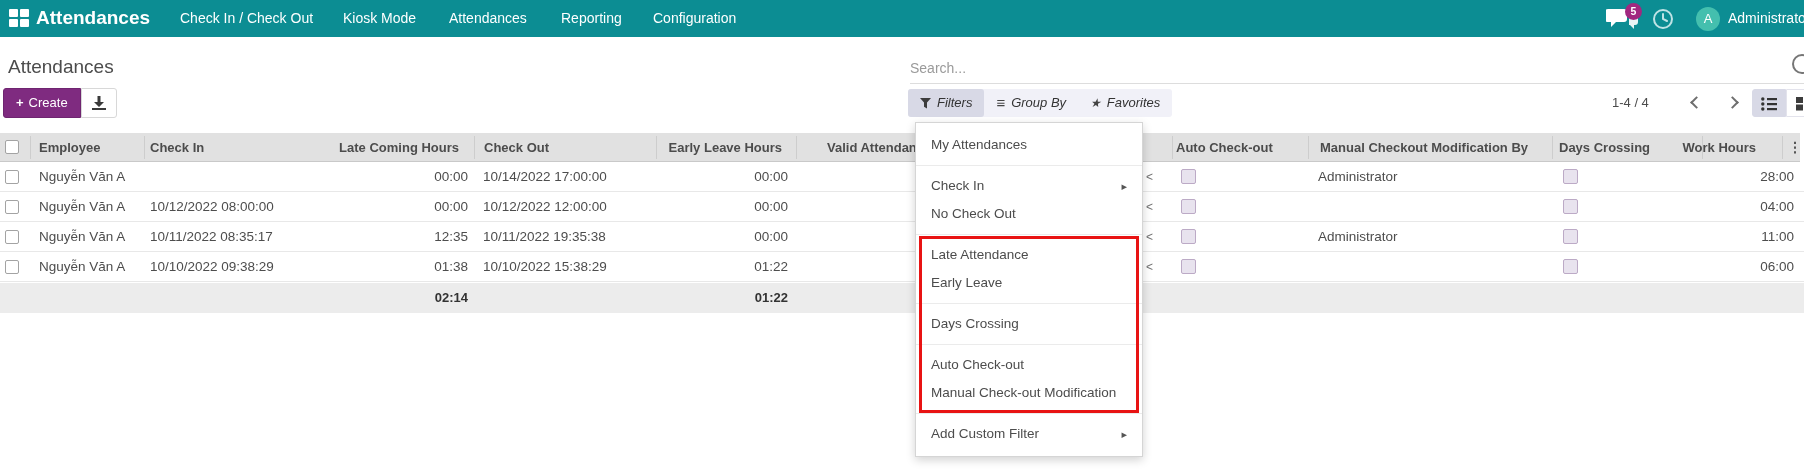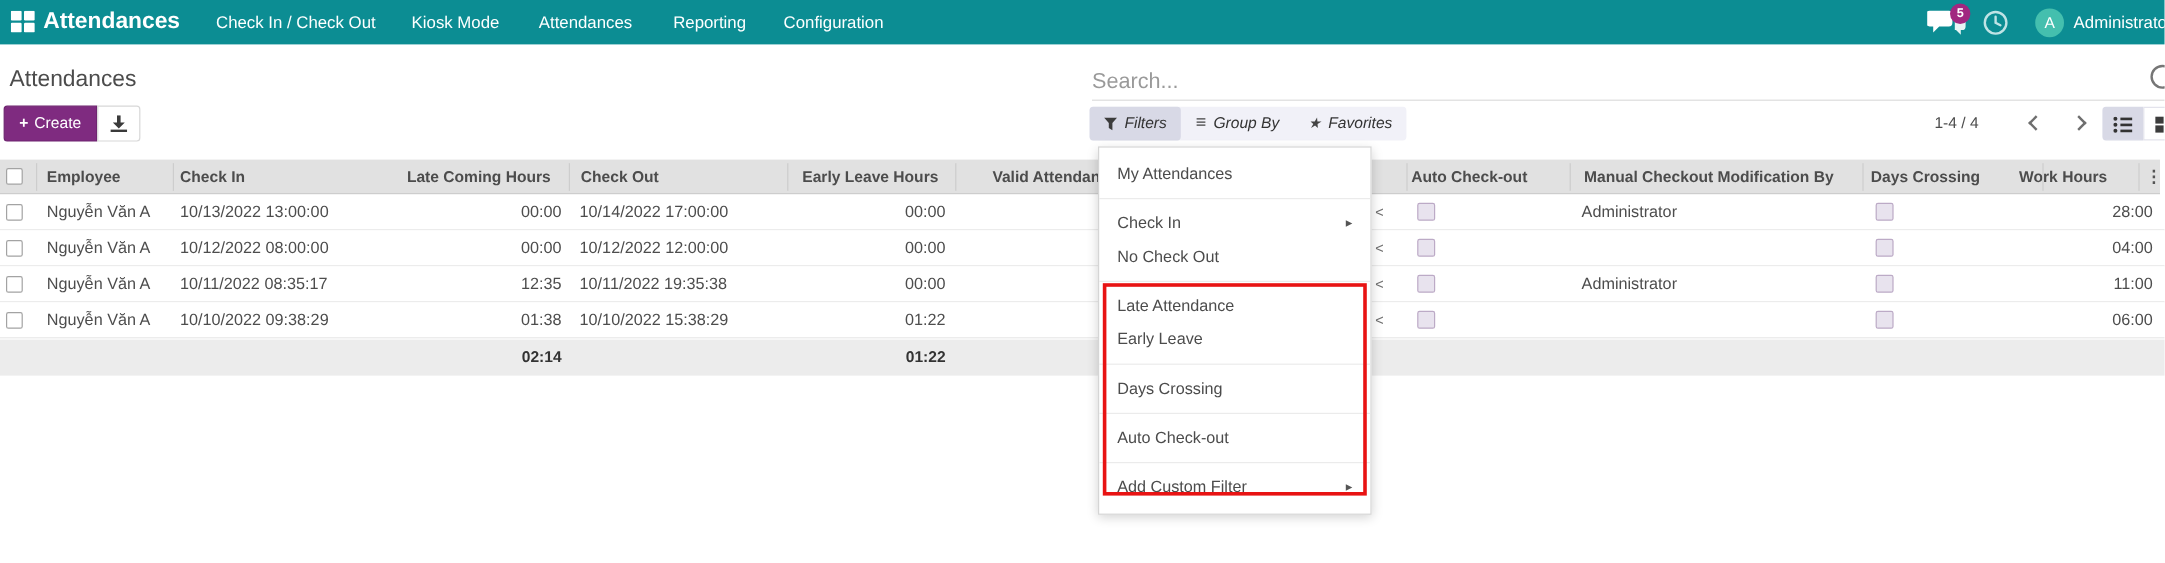--- a/index.html
+++ b/index.html
@@ -18,21 +18,21 @@
   .avatar { position:absolute; left:1696px; top:7px; width:24px; height:24px; border-radius:50%; background:#44bfae; color:#fff; font-size:13px; line-height:24px; text-align:center; }
   .user-name { position:absolute; left:1728px; top:0; height:37px; line-height:37px; font-size:14px; color:#fff; white-space:nowrap; }
 
   
   .breadcrumb { position:absolute; left:8px; top:56px; font-size:19px; color:#4c4c4c; }
   .btn-create { position:absolute; left:3px; top:88px; height:30px; padding:0 12px; background:#7f2b80; border:1px solid #6f2570; border-radius:3px 0 0 3px; color:#fff; font-size:13px; line-height:28px; cursor:pointer; }
   .btn-create .plus { font-weight:700; margin-right:5px; }
   .btn-export { position:absolute; left:81px; top:88px; width:36px; height:30px; background:#fff; border:1px solid #d8d8d8; border-radius:0 3px 3px 0; cursor:pointer; text-align:center; padding-top:7px; }
 
   
-  .search-input { position:absolute; left:910px; top:52px; width:894px; height:32px; border:none; border-bottom:1px solid #ddd; outline:none; font-size:18px; color:#444; background:transparent; font-family:"Liberation Sans",sans-serif; }
+  .search-input { position:absolute; left:910px; top:52px; width:894px; height:32px; border:none; border-bottom:1px solid #ddd; outline:none; font-size:14px; color:#444; background:transparent; font-family:"Liberation Sans",sans-serif; }
   .search-input::placeholder { color:#9a9a9a; }
   .search-glass { position:absolute; left:1790px; top:52px; }
 
   
   .filterbar { position:absolute; left:908px; top:89px; height:28px; display:flex; background:#f1f1f8; border-radius:3px; }
   .fbtn { height:28px; padding:0 12px; font-size:13px; color:#333; line-height:28px; cursor:pointer; white-space:nowrap; display:flex; align-items:center; gap:6px;font-style:italic; }
   .fbtn.active { background:#d8d9e6; border-radius:3px; }
   .ficon { font-size:12px; color:#444; }
   .bars-glyph { font-size:15px; font-weight:700; }
 
@@ -179,21 +179,20 @@
       <div class="vsep" style="left:1172px"></div>
     <div class="vsep" style="left:1308px"></div>
       <div class="vsep" style="left:1552px"></div>
     <div class="vsep" style="left:1702px"></div>
       <div class="vsep" style="left:1782px"></div>
   </div>
 
   <div class="trow r0">
     <div class="cb" style="left:5px;top:8px"></div>
     <span class="cell col-emp">Nguyễn Văn A</span>
-    <span class="cell col-cin">10/13/2022 13:00:00</span>
     <span class="cell col-late">00:00</span>
     <span class="cell col-cout">10/14/2022 17:00:00</span>
     <span class="cell col-early">00:00</span>
     <span class="cell col-rem">&lt;</span>
     <div class="cb cb-ro cb-auto"></div>
     <span class="cell col-man">Administrator</span>
     <div class="cb cb-ro cb-days"></div>
     <span class="cell col-work">28:00</span>
   </div>
   <div class="trow r1">
@@ -261,20 +260,23 @@
         <span>Early Leave</span>
       </div>
     <div class="ddiv"></div>
     <div class="ditem">
         <span>Days Crossing</span>
       </div>
     <div class="ddiv"></div>
     <div class="ditem">
         <span>Auto Check-out</span>
       </div>
+    <div class="ditem">
+        <span>Manual Check-out Modification</span>
+      </div>
     <div class="ddiv"></div>
     <div class="ditem">
         <span>Add Custom Filter</span>
         <span class="dsub">▸</span>
       </div>
     <div class="red-box"></div>
   </div>
 
 </div>
 

